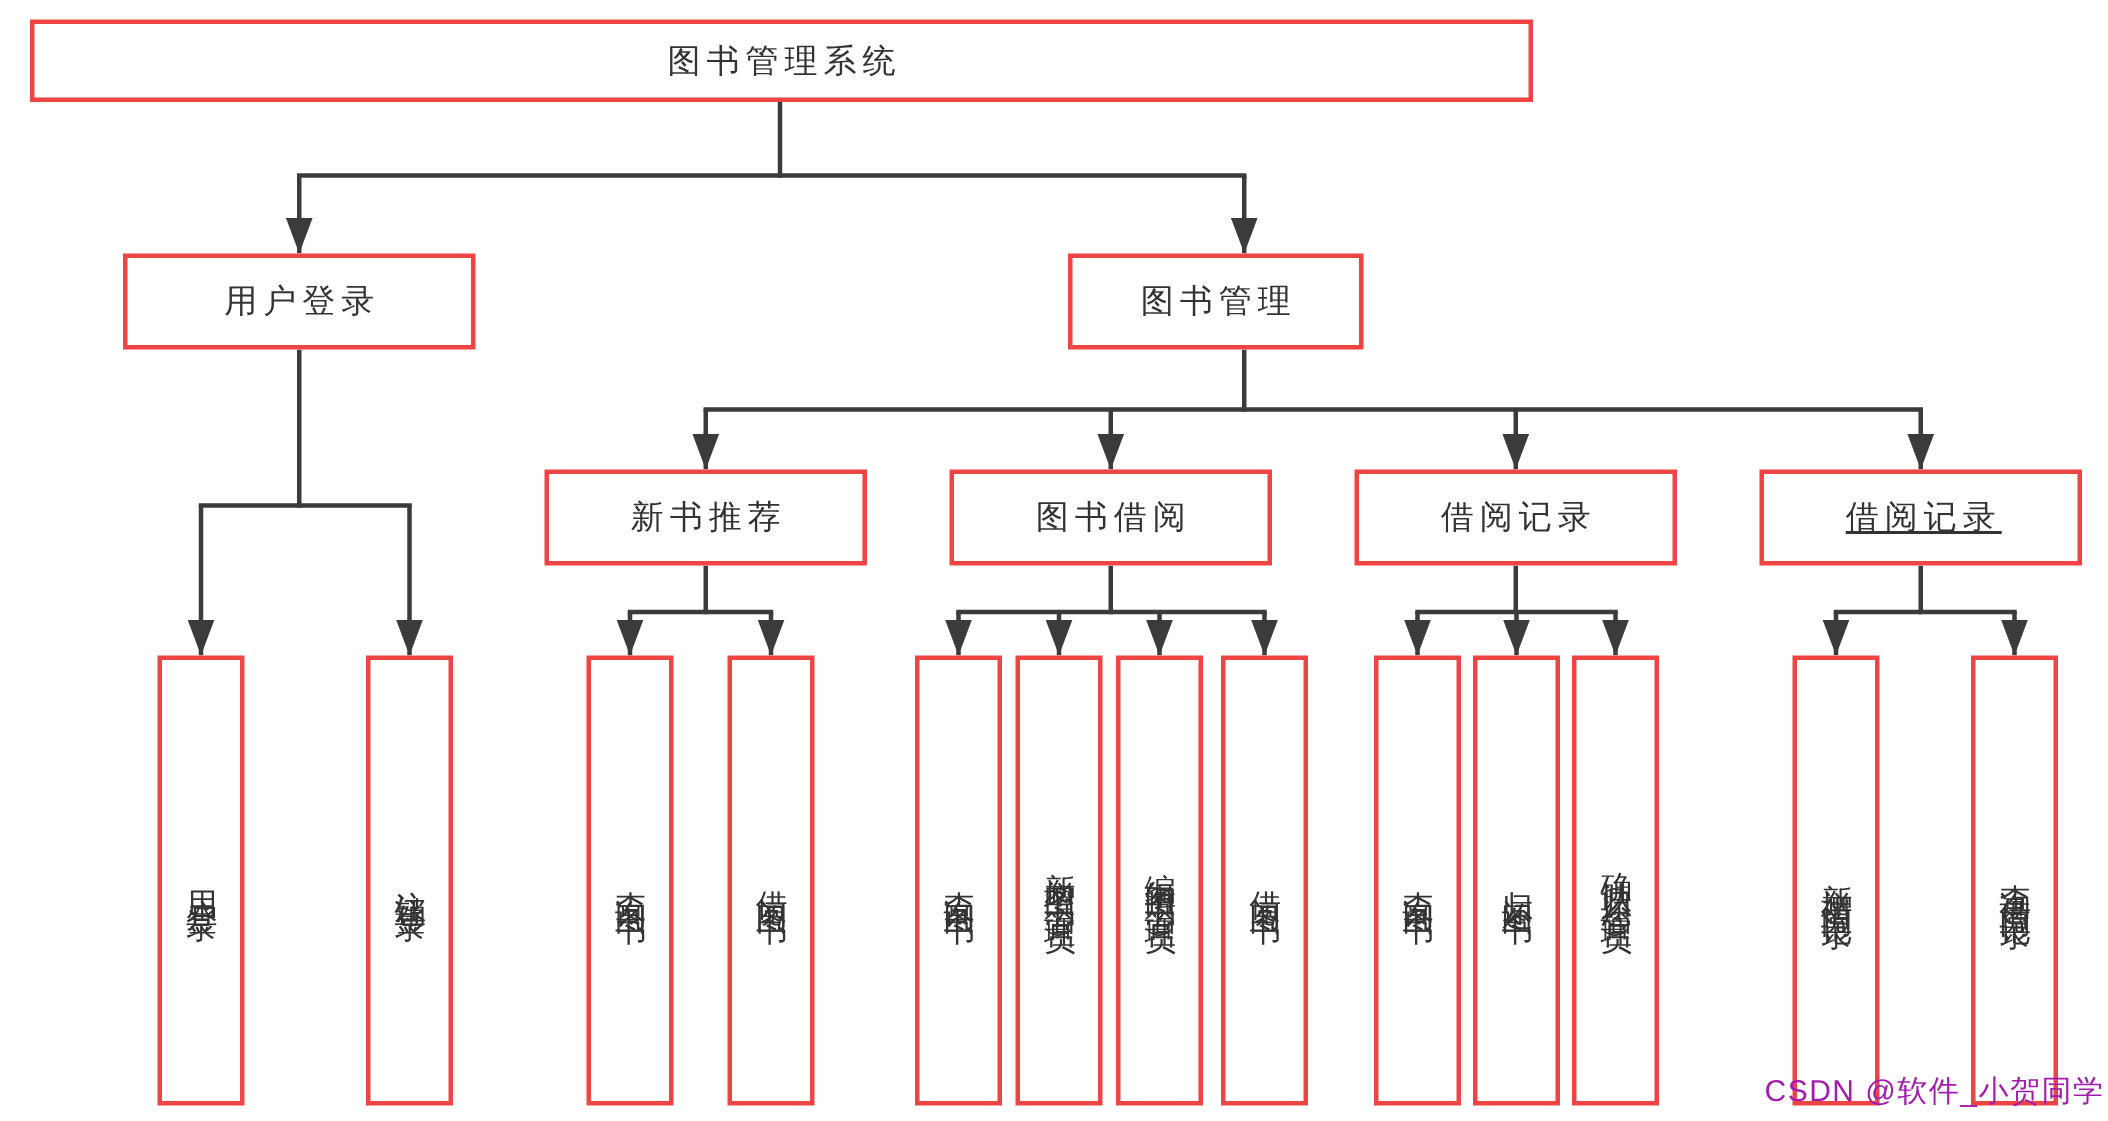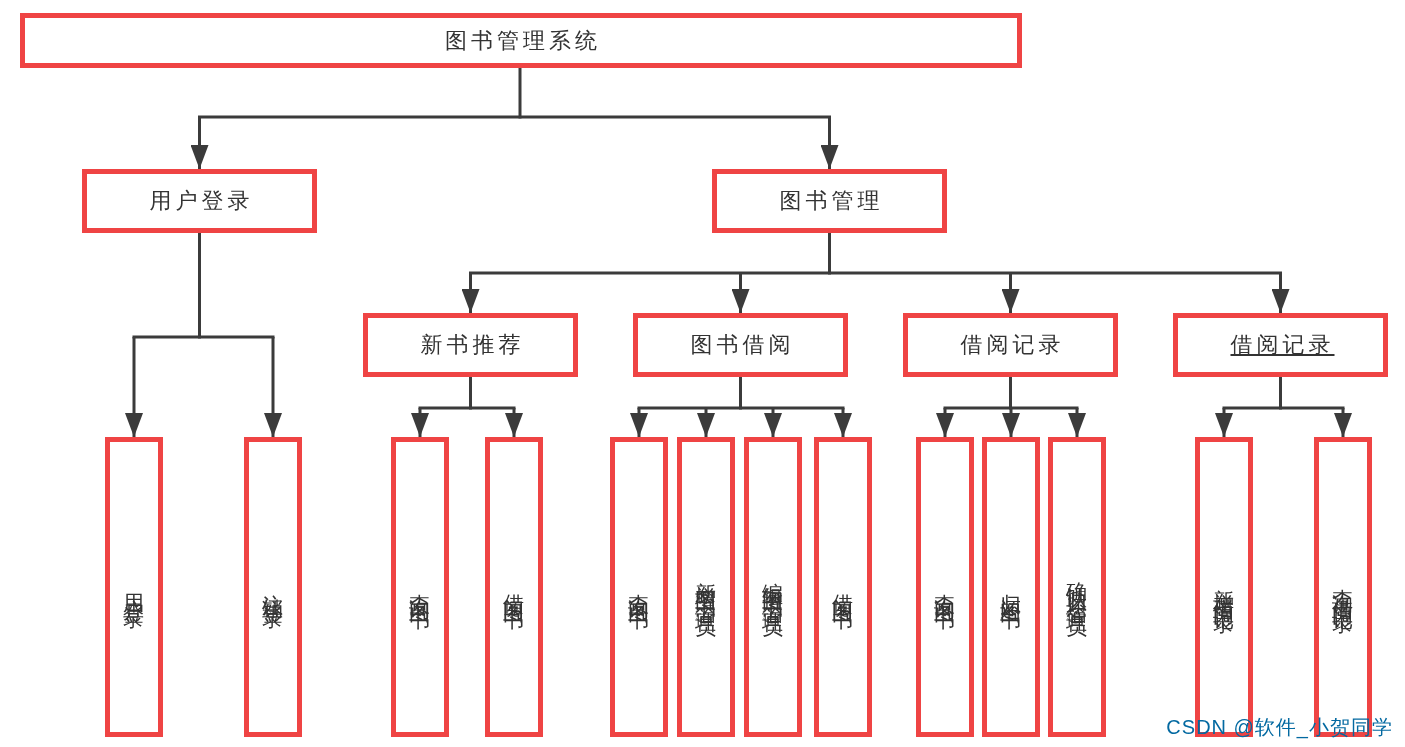--- a/index.html
+++ b/index.html
@@ -16,21 +16,21 @@
     overflow: hidden;
   }
   .connectors {
     position: absolute;
     left: 0; top: 0;
     width: 1405px; height: 747px;
   }
   .node {
     position: absolute;
     box-sizing: border-box;
-    border: 5px solid #ef4444;
+    border: 3px solid #ef4444;
     background: #ffffff;
     display: flex;
     align-items: center;
     justify-content: center;
     color: #333333;
   }
   .hbox {
     font-size: 22px;
     letter-spacing: 4px;
     white-space: nowrap;
@@ -39,24 +39,24 @@
   .vbox .lbl {
     writing-mode: vertical-rl;
     text-orientation: mixed;
     font-size: 21px;
     letter-spacing: 5px;
     line-height: 1;
     white-space: nowrap;
   }
   .watermark {
     position: absolute;
-    right: 12px;
+    right: 2px;
     top: 714px;
     font-size: 20px;
-    color: #0369a1;
+    color: #a21caf;
     letter-spacing: 1px;
     white-space: nowrap;
   }
 </style>
 </head>
 <body>
 
 <div class="canvas">
 
   <svg class="connectors" width="1405" height="747" viewBox="0 0 1405 747" xmlns="http://www.w3.org/2000/svg">
@@ -109,21 +109,21 @@
     </g>
   </svg>
 
   <div class="node hbox" style="left:20px; top:13px; width:1002px; height:55px;">
     <span class="lbl">图书管理系统</span>
   </div>
 
   <div class="node hbox" style="left:82px; top:169px; width:235px; height:64px;">
     <span class="lbl">用户登录</span>
   </div>
-  <div class="node hbox" style="left:712px; top:169px; width:235px; height:64px;text-align:right;">
+  <div class="node hbox" style="left:712px; top:169px; width:197px; height:64px;text-align:right;">
     <span class="lbl">图书管理</span>
   </div>
 
   <div class="node hbox" style="left:363px; top:313px; width:215px; height:64px;">
     <span class="lbl">新书推荐</span>
   </div>
   <div class="node hbox" style="left:633px; top:313px; width:215px; height:64px;">
     <span class="lbl">图书借阅</span>
   </div>
   <div class="node hbox" style="left:903px; top:313px; width:215px; height:64px;">

